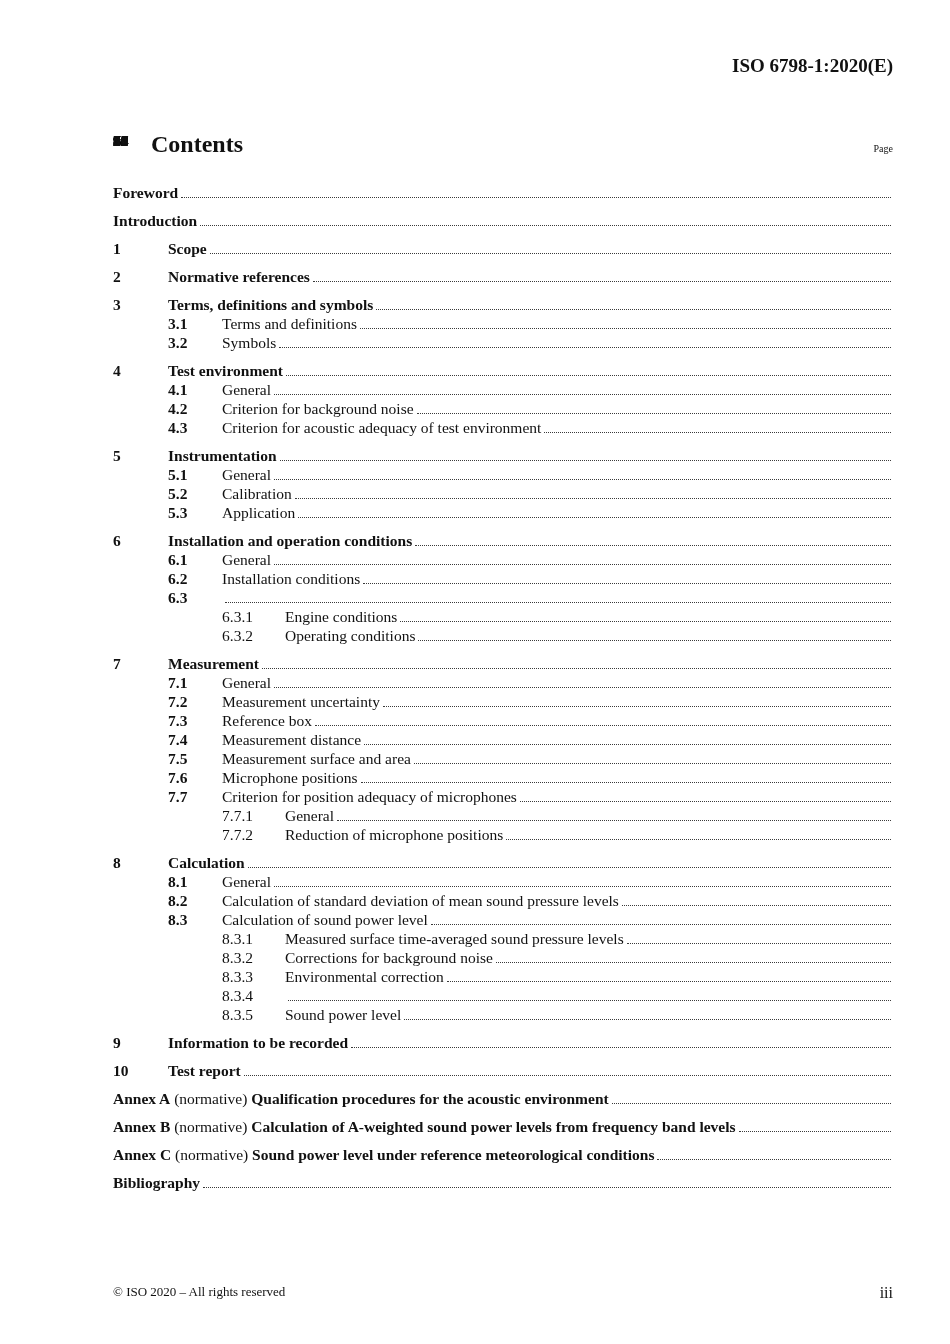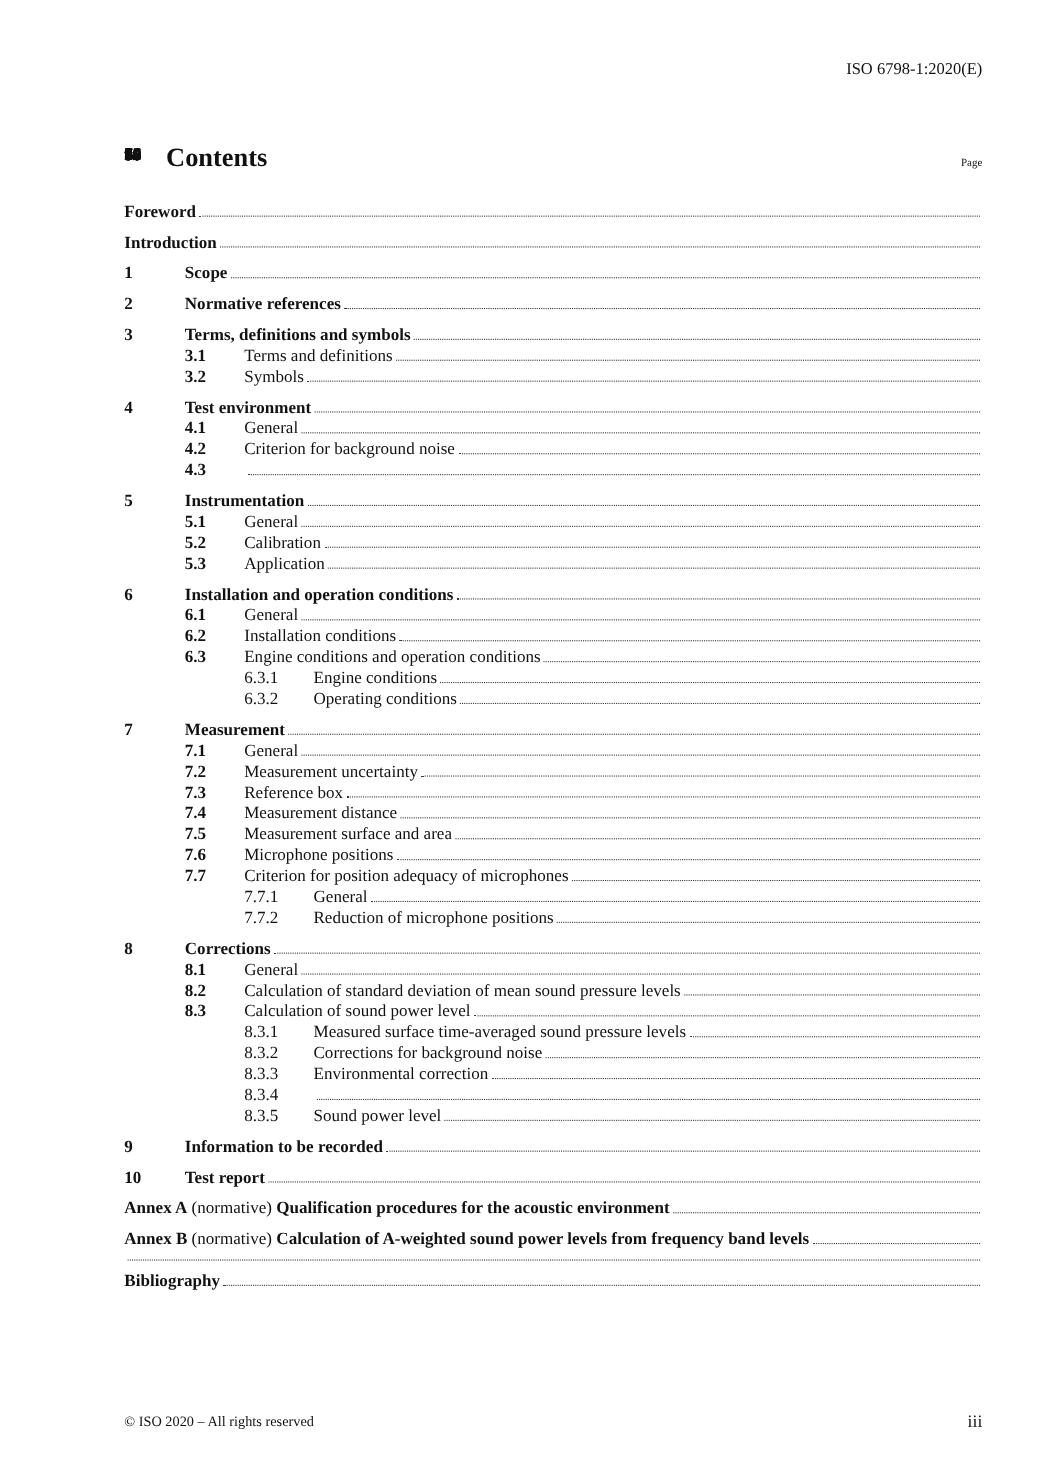--- a/index.html
+++ b/index.html
@@ -9,21 +9,21 @@
     background: #ffffff;
     color: #111111;
     font-family: "Liberation Serif", serif;
     position: relative;
     overflow: hidden;
   }
   .page { position: absolute; inset: 0; }
 
   .doc-ref {
     position: absolute; top: 55px; right: 57px;
-    font-size: 15px; font-weight: normal;
+    font-size: 19px; font-weight: bold;
   }
 
   .content { position: absolute; left: 113px; width: 780px; top: 131px; }
 
   .contents-header {
     display: flex; align-items: baseline; justify-content: space-between;
     margin-bottom: 25px;
     margin-left: 38px;
   }
   .contents-title { font-size: 24px; font-weight: bold; margin: 0; }
@@ -131,20 +131,21 @@
           <span class="page">5</span>
         </div>
         <div class="toc-row section level2">
           <span class="num">4.2</span>
           <span class="title">Criterion for background noise</span>
           <span class="leader"></span>
           <span class="page">6</span>
         </div>
         <div class="toc-row section level2">
           <span class="num">4.3</span>
+          <span class="title">Criterion for acoustic adequacy of test environment</span>
           <span class="leader"></span>
           <span class="page">6</span>
         </div>
         <div class="toc-row section level1 major">
           <span class="num">5</span>
           <span class="title">Instrumentation</span>
           <span class="leader"></span>
           <span class="page">7</span>
         </div>
         <div class="toc-row section level2">
@@ -178,21 +179,20 @@
           <span class="page">7</span>
         </div>
         <div class="toc-row section level2">
           <span class="num">6.2</span>
           <span class="title">Installation conditions</span>
           <span class="leader"></span>
           <span class="page">8</span>
         </div>
         <div class="toc-row section level2">
           <span class="num">6.3</span>
-          <span class="title">Engine conditions and operation conditions</span>
           <span class="leader"></span>
           <span class="page">8</span>
         </div>
         <div class="toc-row section level3">
           <span class="num">6.3.1</span>
           <span class="title">Engine conditions</span>
           <span class="leader"></span>
           <span class="page">8</span>
         </div>
         <div class="toc-row section level3">
@@ -256,21 +256,21 @@
           <span class="page">14</span>
         </div>
         <div class="toc-row section level3">
           <span class="num">7.7.2</span>
           <span class="title">Reduction of microphone positions</span>
           <span class="leader"></span>
           <span class="page">14</span>
         </div>
         <div class="toc-row section level1 major">
           <span class="num">8</span>
-          <span class="title">Corrections</span>
+          <span class="title">Calculation</span>
           <span class="leader"></span>
           <span class="page">15</span>
         </div>
         <div class="toc-row section level2">
           <span class="num">8.1</span>
           <span class="title">General</span>
           <span class="leader"></span>
           <span class="page">15</span>
         </div>
         <div class="toc-row section level2">
@@ -330,20 +330,21 @@
           <span class="title"><span class="b">Annex A&nbsp;</span><span class="q">(normative)&nbsp;</span><span class="b">Qualification procedures for the acoustic environment</span></span>
           <span class="leader"></span>
           <span class="page">19</span>
         </div>
         <div class="toc-row annex major">
           <span class="title"><span class="b">Annex B&nbsp;</span><span class="q">(normative)&nbsp;</span><span class="b">Calculation of A-weighted sound power levels from frequency band levels</span></span>
           <span class="leader"></span>
           <span class="page">22</span>
         </div>
         <div class="toc-row annex major">
+          <span class="title"><span class="b">Annex C&nbsp;</span><span class="q">(normative)&nbsp;</span><span class="b">Sound power level under reference meteorological conditions</span></span>
           <span class="leader"></span>
           <span class="page">30</span>
         </div>
         <div class="toc-row front major">
           <span class="title">Bibliography</span>
           <span class="leader"></span>
           <span class="page">26</span>
         </div>
       </div>
   </div>

